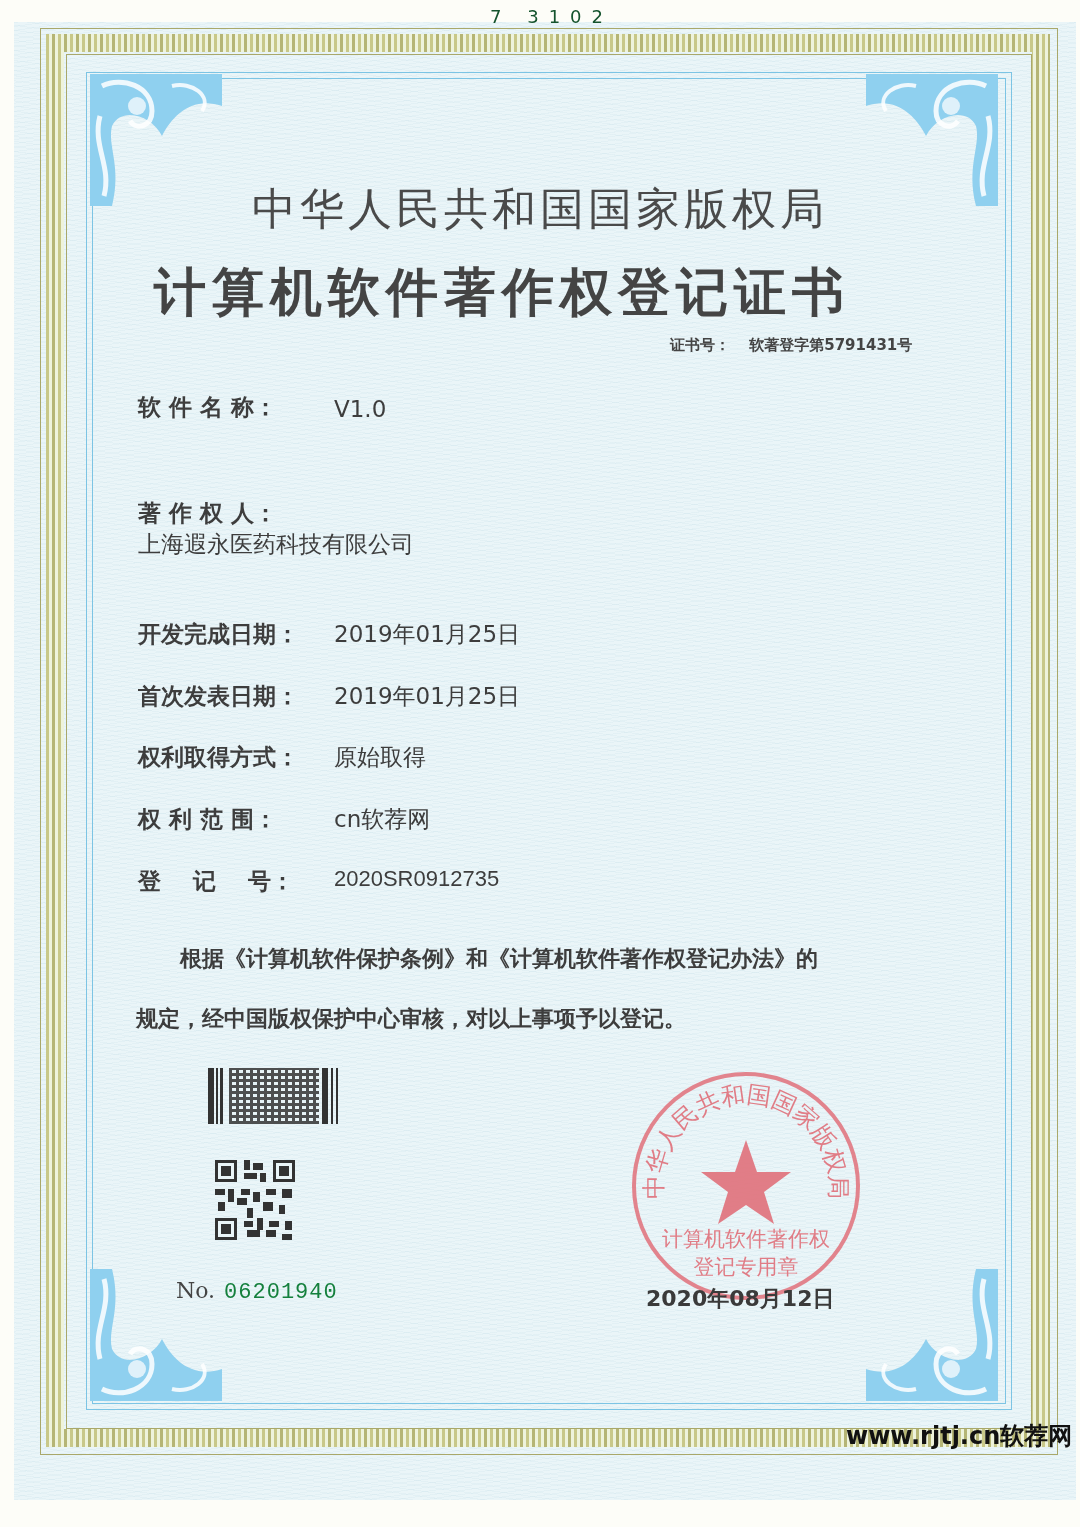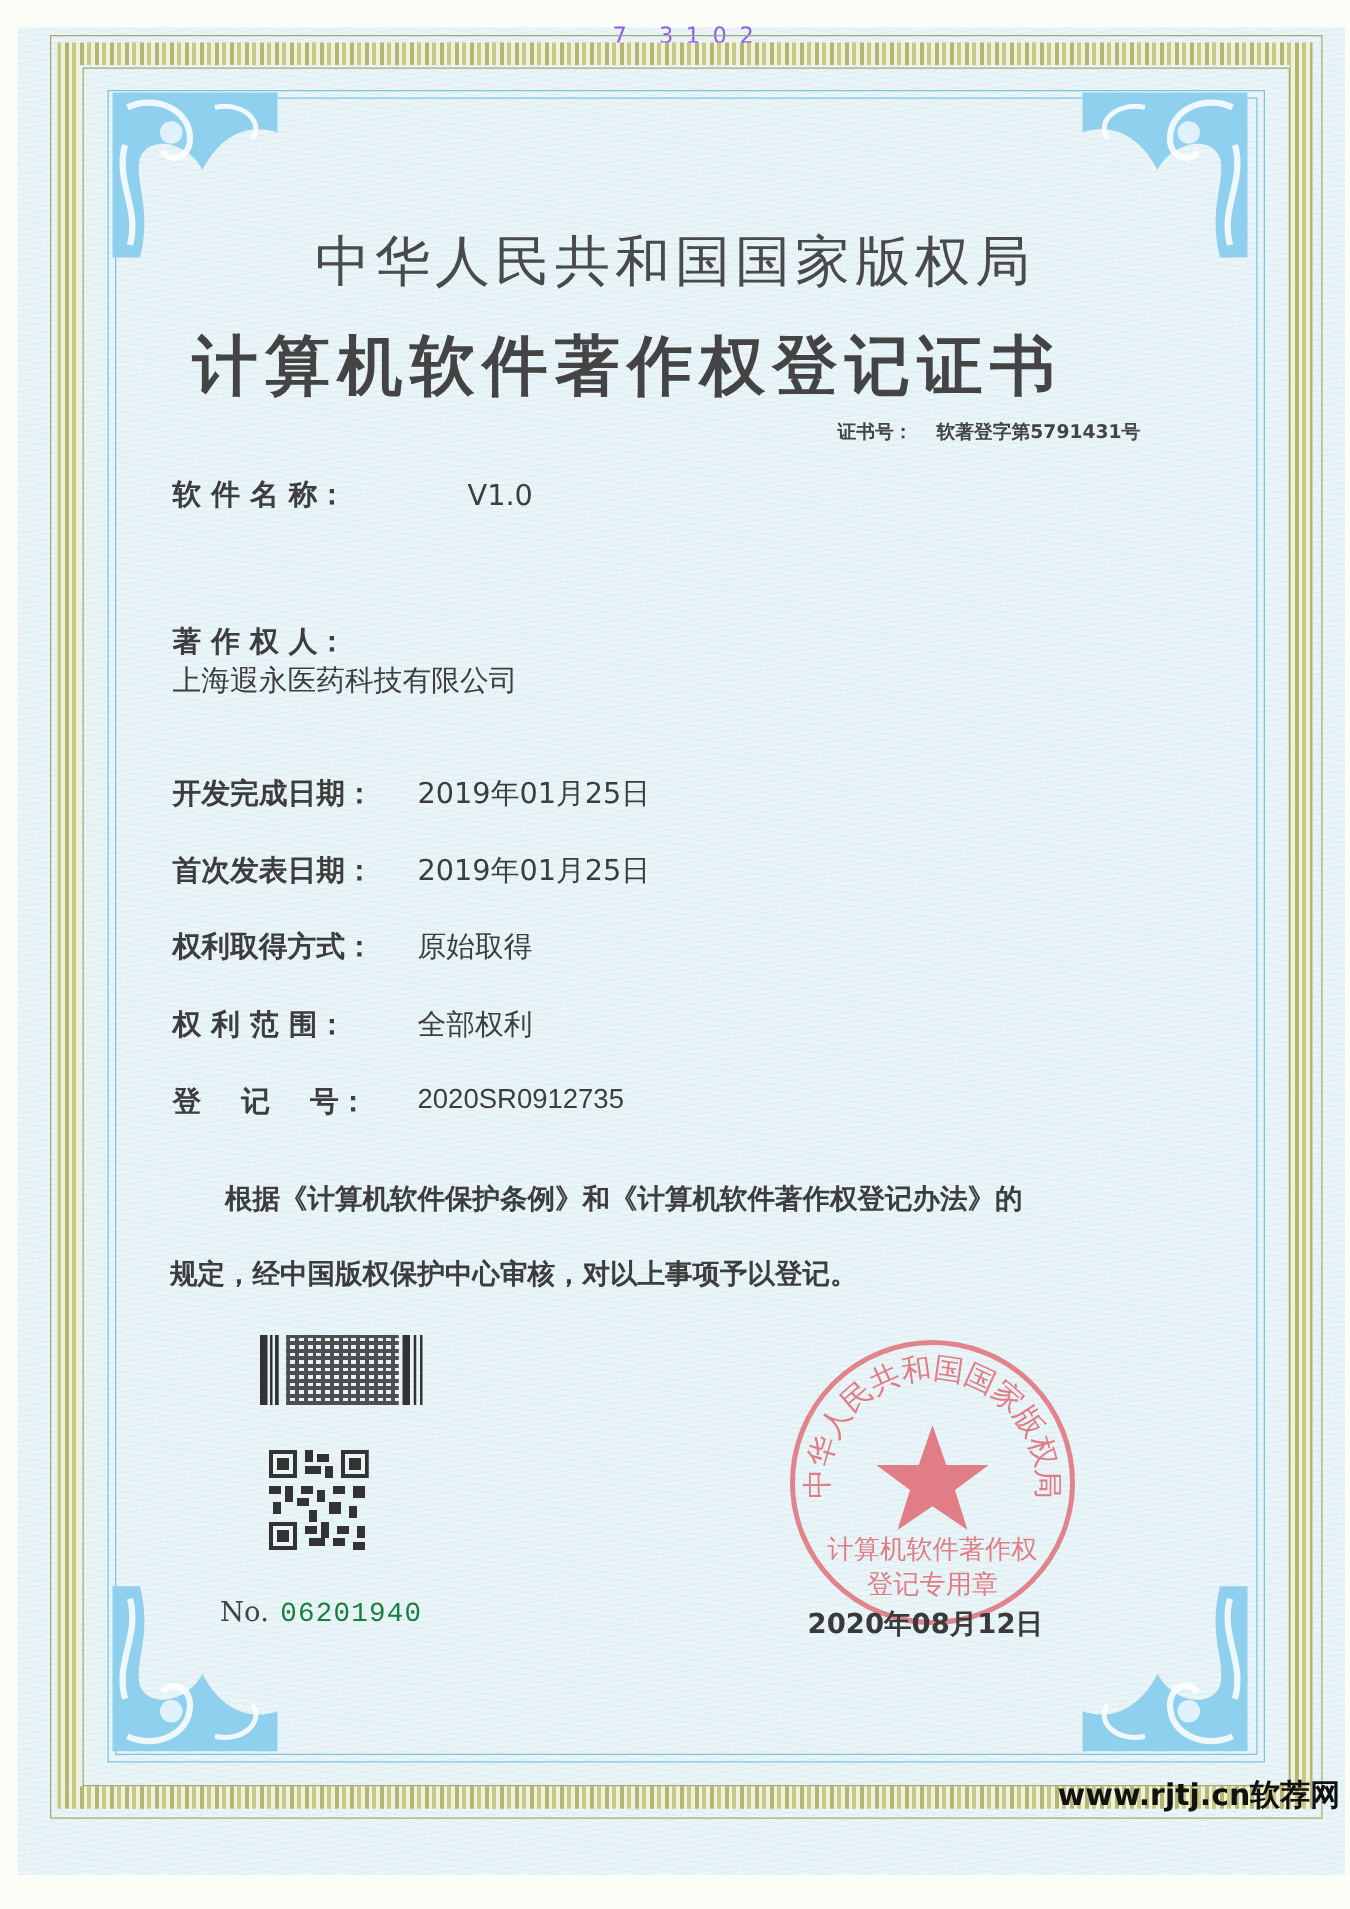--- a/index.html
+++ b/index.html
@@ -41,21 +41,21 @@
   .corner {
     position:absolute; width:150px; height:150px;
   }
   .corner svg { width:100%; height:100%; }
   .corner.tl { left:82px; top:66px; }
   .corner.tr { right:74px; top:66px; transform:scaleX(-1); }
   .corner.bl { left:82px; bottom:118px; transform:scaleY(-1); }
   .corner.br { right:74px; bottom:118px; transform:scale(-1,-1); }
 
   .handwrite {
-    position:absolute; left:490px; top:18px; font-size:18px; color:#8b5cf6;
+    position:absolute; left:490px; top:6px; font-size:18px; color:#14532d;
     font-family:"DejaVu Sans", sans-serif; letter-spacing:10px;
   }
 
   .title1 {
     position:absolute; left:0; width:1080px; top:180px; text-align:center;
     font-family:"DejaVu Sans", sans-serif;
     font-size:44px; letter-spacing:4px; color:#4a4a4a;
   }
   .title2 {
     position:absolute; left:0; width:1004px; top:258px; text-align:center;
@@ -180,21 +180,21 @@
   </svg>
 </div>
 
 <div class="title1">中华人民共和国国家版权局</div>
 <div class="title2">计算机软件著作权登记证书</div>
 <div class="certno">
   <span class="lbl">证书号：</span>
   <span>软著登字第5791431号</span>
 </div>
 
-<div class="field" style="top:380px;gap:40px;">
+<div class="field" style="top:392px;">
   <span class="label">软 件 名 称：</span>
   <span class="value">
     <span class="line2">V1.0</span>
   </span>
 </div>
 <div class="field" style="top:498px;flex-direction:column;">
   <span class="label">著 作 权 人：</span>
   <span class="value">上海遐永医药科技有限公司</span>
 </div>
 <div class="field" style="top:619px;">
@@ -204,21 +204,21 @@
 <div class="field" style="top:681px;">
   <span class="label">首次发表日期：</span>
   <span class="value">2019年01月25日</span>
 </div>
 <div class="field" style="top:742px;">
   <span class="label">权利取得方式：</span>
   <span class="value">原始取得</span>
 </div>
 <div class="field" style="top:804px;">
   <span class="label">权 利 范 围：</span>
-  <span class="value">全部权利</span>
+  <span class="value">cn软荐网</span>
 </div>
 <div class="field" style="top:866px;">
   <span class="label">登    记    号：</span>
   <span class="value mono">2020SR0912735</span>
 </div>
 
 <div class="statement p1">根据《计算机软件保护条例》和《计算机软件著作权登记办法》的</div>
 <div class="statement p2">规定，经中国版权保护中心审核，对以上事项予以登记。</div>
 
 <div class="barcode">

